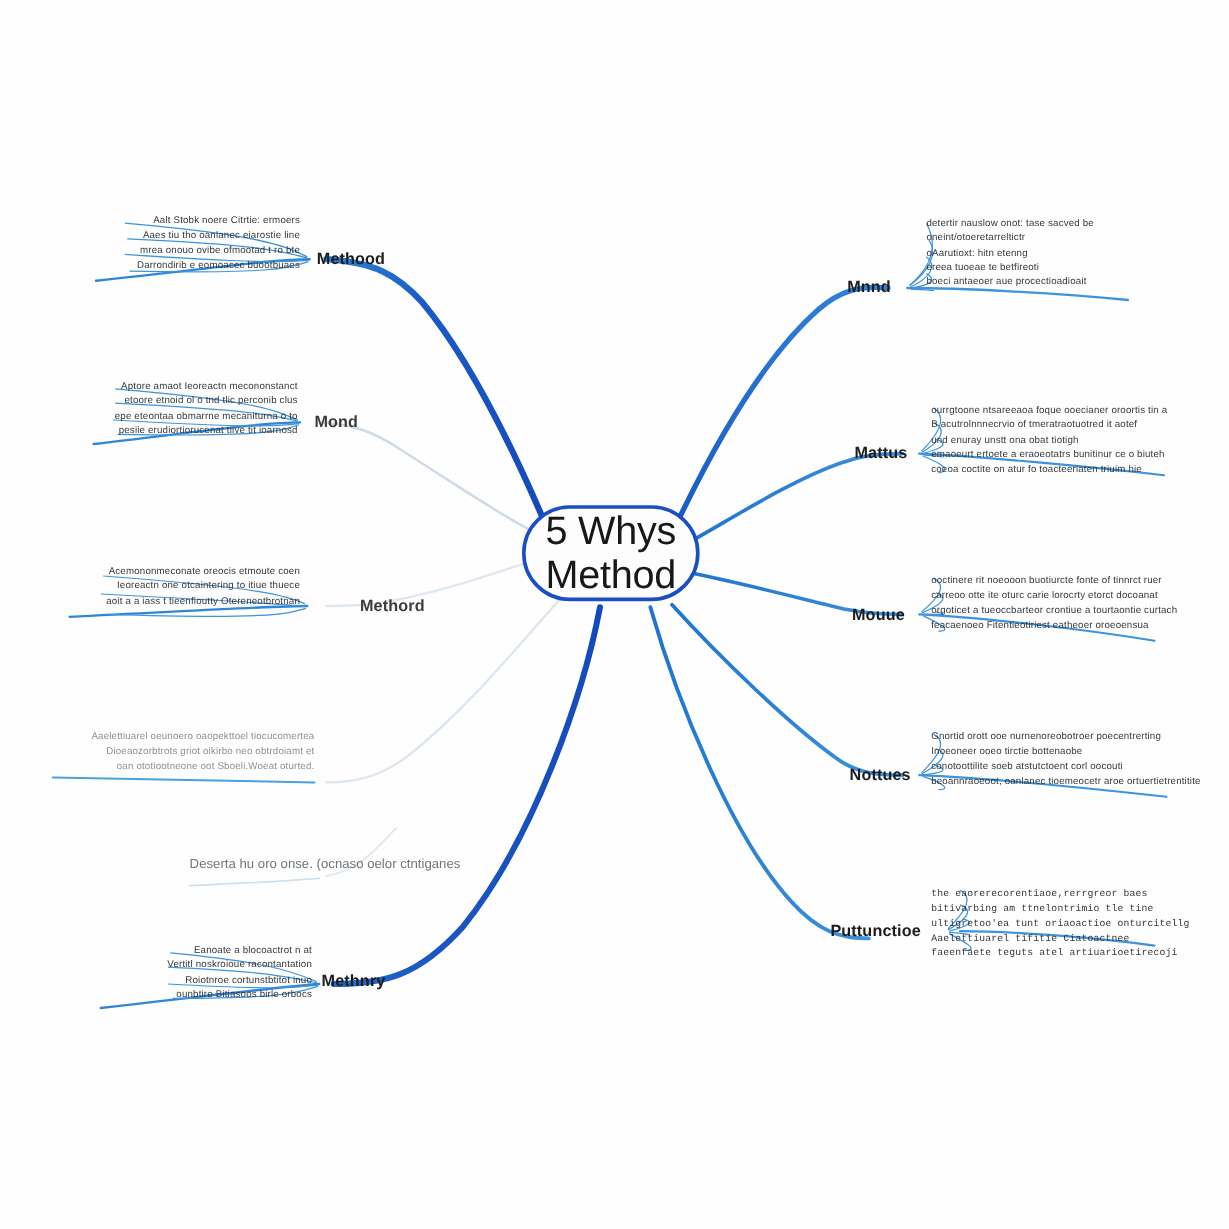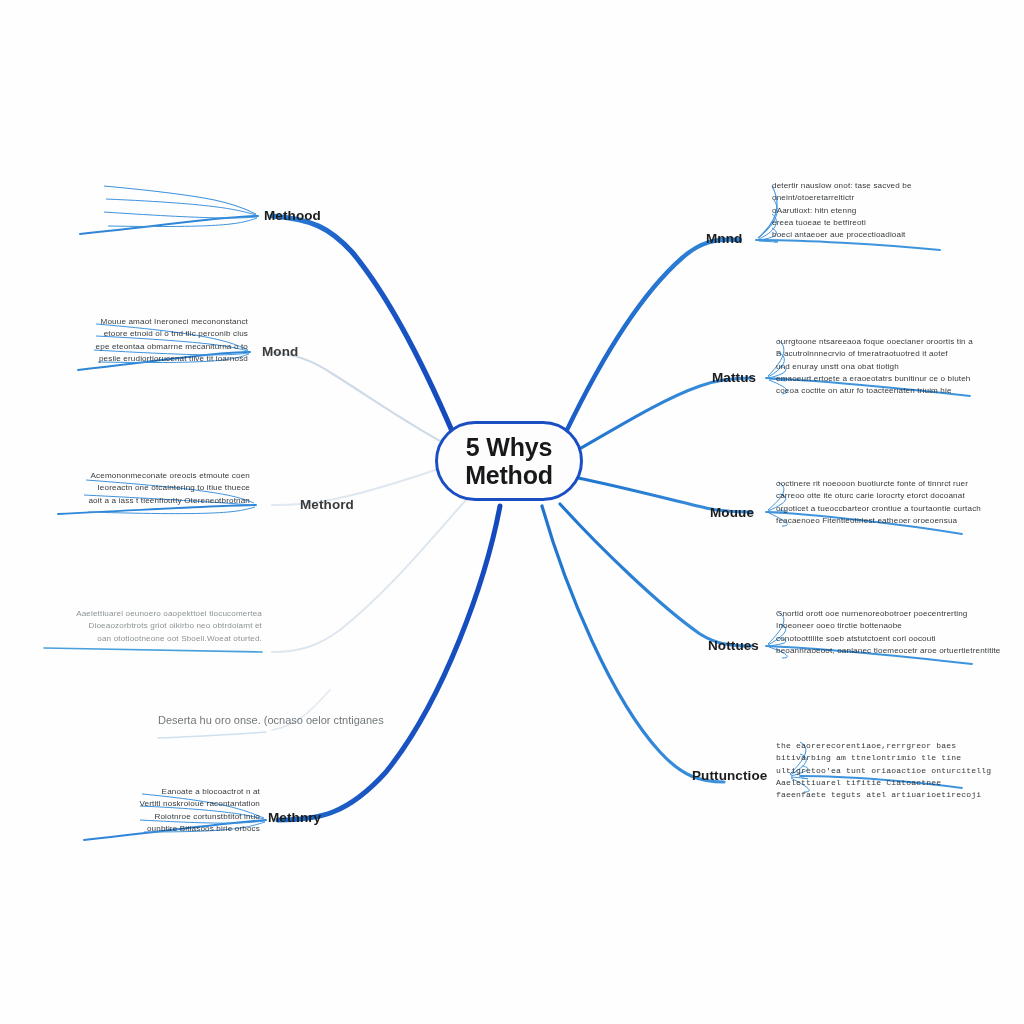--- a/index.html
+++ b/index.html
@@ -33,22 +33,22 @@
     border-radius: 40px;
     background: #fdfdfd;
     display: flex;
     flex-direction: column;
     align-items: center;
     justify-content: center;
     z-index: 6;
     box-sizing: border-box;
   }
   .center-line {
-    font-size: 25px;
-    font-weight: 700;
+    font-size: 33px;
+    font-weight: 400;
     color: #16181a;
     letter-spacing: -0.2px;
     line-height: 1.12;
     white-space: nowrap;
   }
   
   .branch-label {
     position: absolute;
     font-size: 13.5px;
     font-weight: 700;
@@ -200,23 +200,29 @@
   <div class="branch-label faded" style="left:262px; top:344px;">Mond</div>
   <div class="branch-label faded" style="left:260px; top:497px;padding-left:40px;">Methord</div>
   <div class="branch-label" style="left:268px; top:810px;">Methnry</div>
 
   <div class="branch-label" style="left:706px; top:231px;">Mnnd</div>
   <div class="branch-label" style="left:712px; top:370px;">Mattus</div>
   <div class="branch-label" style="left:710px; top:505px;">Mouue</div>
   <div class="branch-label" style="left:708px; top:638px;">Nottues</div>
   <div class="branch-label" style="left:692px; top:768px;">Puttunctioe</div>
 
+  <div class="leaf-block left" style="left:86px; top:178px; width:164px;">
+    <span class="ln">Aalt Stobk noere Citrtie: ermoers</span>
+    <span class="ln">Aaes tiu tho oanlanec eiarostie line</span>
+    <span class="ln">mrea onouo ovibe ofmootad t ro bte</span>
+    <span class="ln">Darrondirib e eomoacec buootbuaes</span>
+  </div>
 
   <div class="leaf-block left" style="left:70px; top:316px; width:178px;">
-    <span class="ln">Mouue amaot Ineroneci mecononstanct</span>
+    <span class="ln">Aptore amaot Ieoreactn mecononstanct</span>
     <span class="ln">etoore etnoid ol o tnd tlic perconib clus</span>
     <span class="ln">epe eteontaa obmarrne mecaniturna o to</span>
     <span class="ln">pesiie erudiortiorucenat tiive tit ioarnosd</span>
   </div>
 
   <div class="leaf-block left" style="left:52px; top:470px; width:198px;">
     <span class="ln">Acemononmeconate oreocis etmoute coen</span>
     <span class="ln">Ieoreactn one otcaintering to itiue thuece</span>
     <span class="ln">aoit a a iass t tieenfioutty Otereneotbrotnan</span>
   </div>

